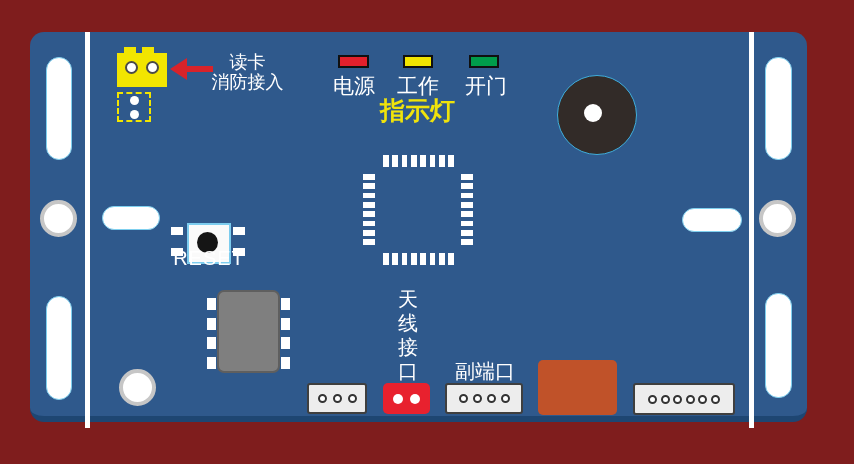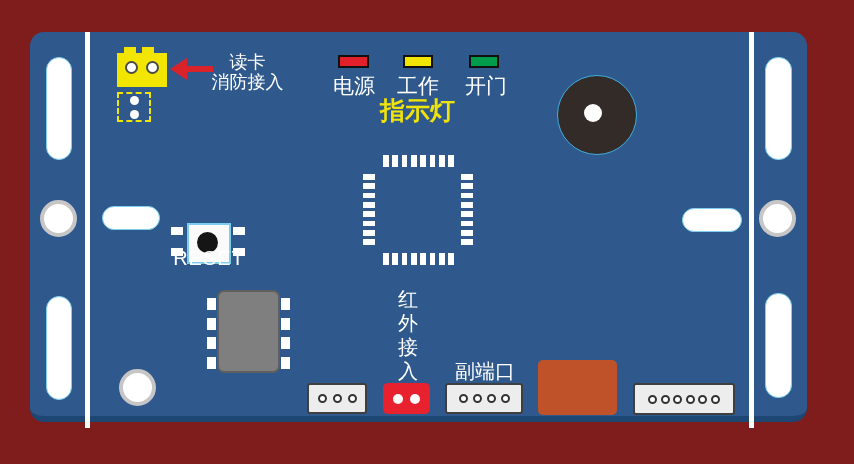--- a/index.html
+++ b/index.html
@@ -196,21 +196,21 @@
       <span class="ic-pin"></span>
     </div>
   <div class="abs ic-body"></div>
 
   <div class="abs conn" style="left:307px; top:383px; width:60px; gap:6px;">
       <span class="hole"></span>
       <span class="hole"></span>
       <span class="hole"></span>
     </div>
 
-  <div class="abs v-label" style="left:395px; top:287px;">红外接入</div>
+  <div class="abs v-label" style="left:395px; top:287px;">天线接口</div>
   <div class="abs conn-fire">
       <span class="fire-dot"></span>
       <span class="fire-dot"></span>
     </div>
 
   <div class="abs h-label" style="left:448px; top:358px; width:74px;">副端口</div>
   <div class="abs conn" style="left:445px; top:383px; width:78px; gap:5px;">
       <span class="hole"></span>
       <span class="hole"></span>
       <span class="hole"></span>

